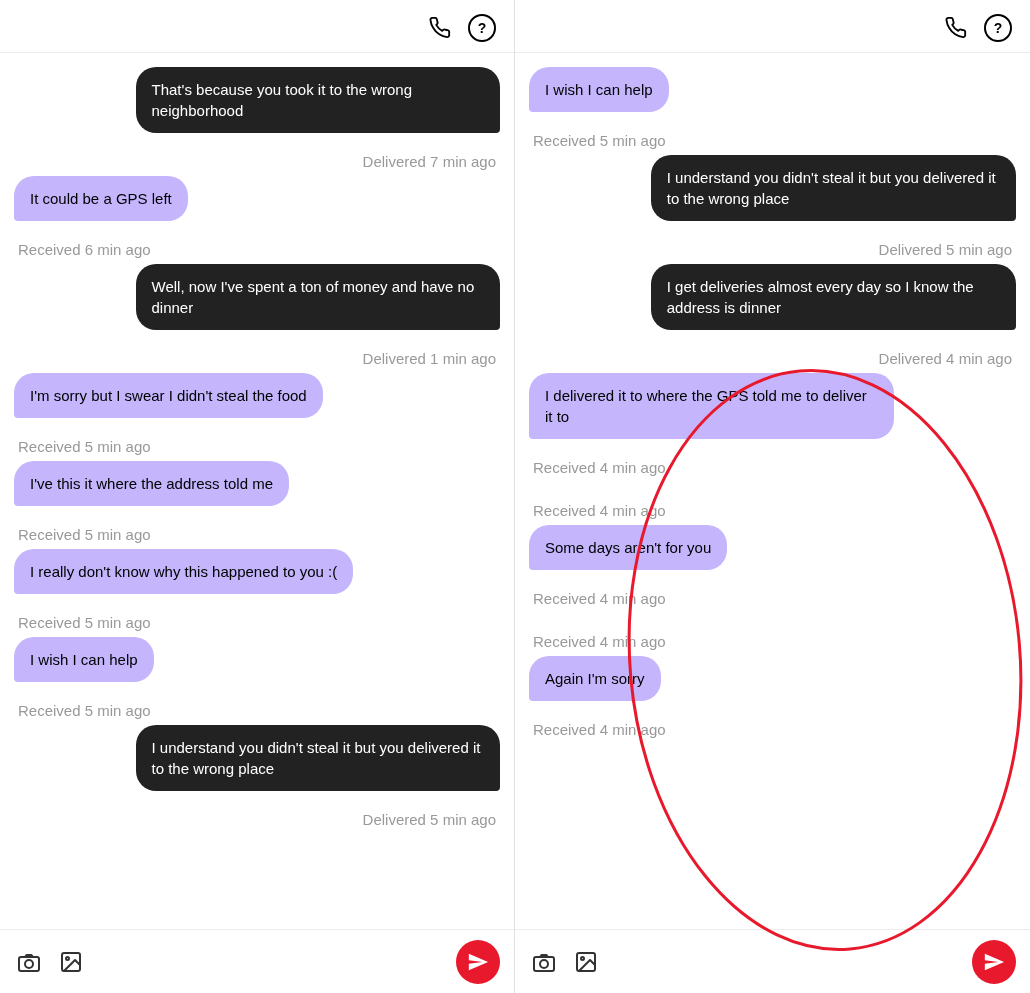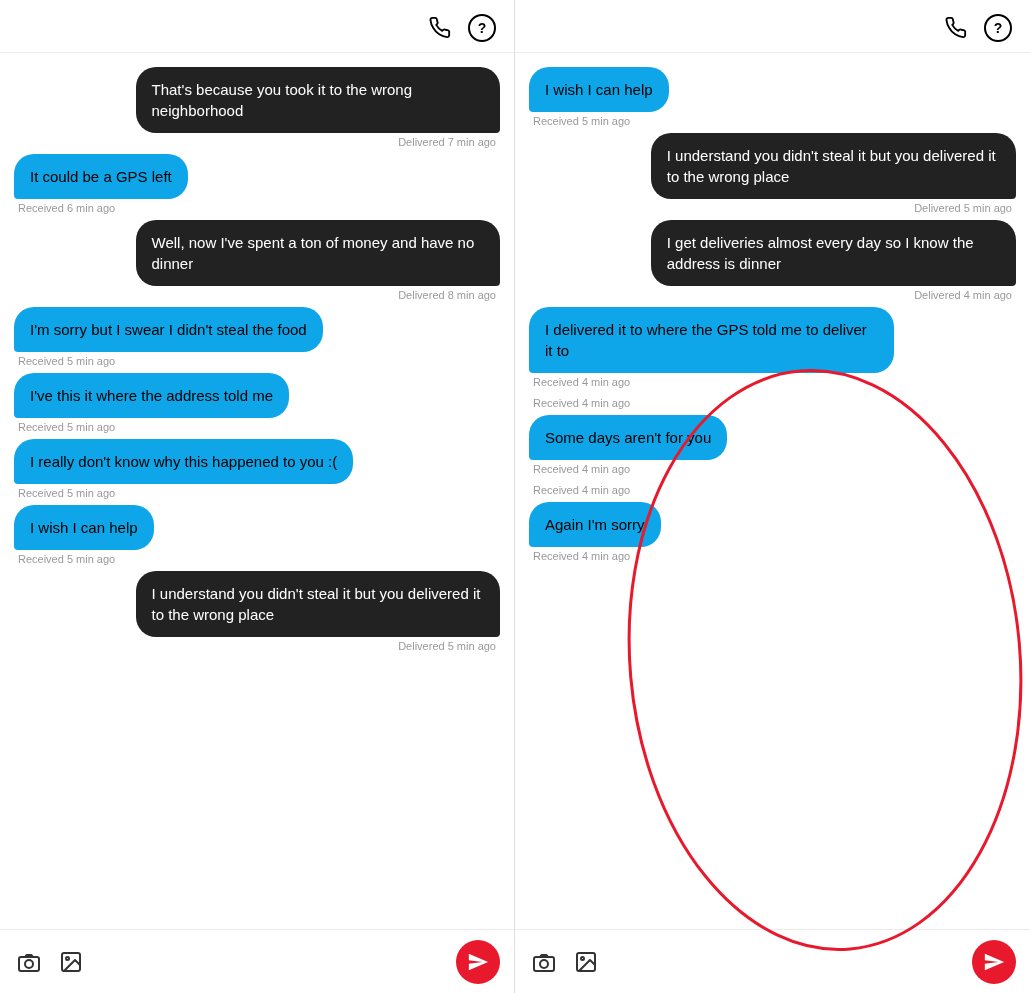--- a/index.html
+++ b/index.html
@@ -103,29 +103,29 @@
       word-break: break-word;
     }
 
     .bubble.sent {
       background: #222;
       color: #fff;
       border-bottom-right-radius: 4px;
     }
 
     .bubble.received {
-      background: #0ea5e9;
+      background: #c4b5fd;
       color: #000;
       border-bottom-left-radius: 4px;
     }
 
     .msg-meta {
-      font-size: 11px;
+      font-size: 15px;
       color: #999;
-      margin-top: 3px;
+      margin-top: 20px;
       padding: 0 4px;
     }
 
     .msg-meta.sent {
       text-align: right;
     }
 
     .msg-meta.received {
       text-align: left;
     }
@@ -193,21 +193,21 @@
   <div class="msg-row sent">
         <div class="bubble sent">That's because you took it to the wrong neighborhood</div>
         <div class="msg-meta sent">Delivered 7 min ago</div>
       </div>
       <div class="msg-row received">
         <div class="bubble received">It could be a GPS left</div>
         <div class="msg-meta received">Received 6 min ago</div>
       </div>
       <div class="msg-row sent">
         <div class="bubble sent">Well, now I've spent a ton of money and have no dinner</div>
-        <div class="msg-meta sent">Delivered 8 min ago</div>
+        <div class="msg-meta sent">Delivered 1 min ago</div>
       </div>
       <div class="msg-row received">
         <div class="bubble received">I'm sorry but I swear I didn't steal the food</div>
         <div class="msg-meta received">Received 5 min ago</div>
       </div>
       <div class="msg-row received">
         <div class="bubble received">I've this it where the address told me</div>
         <div class="msg-meta received">Received 5 min ago</div>
       </div>
       <div class="msg-row received">

